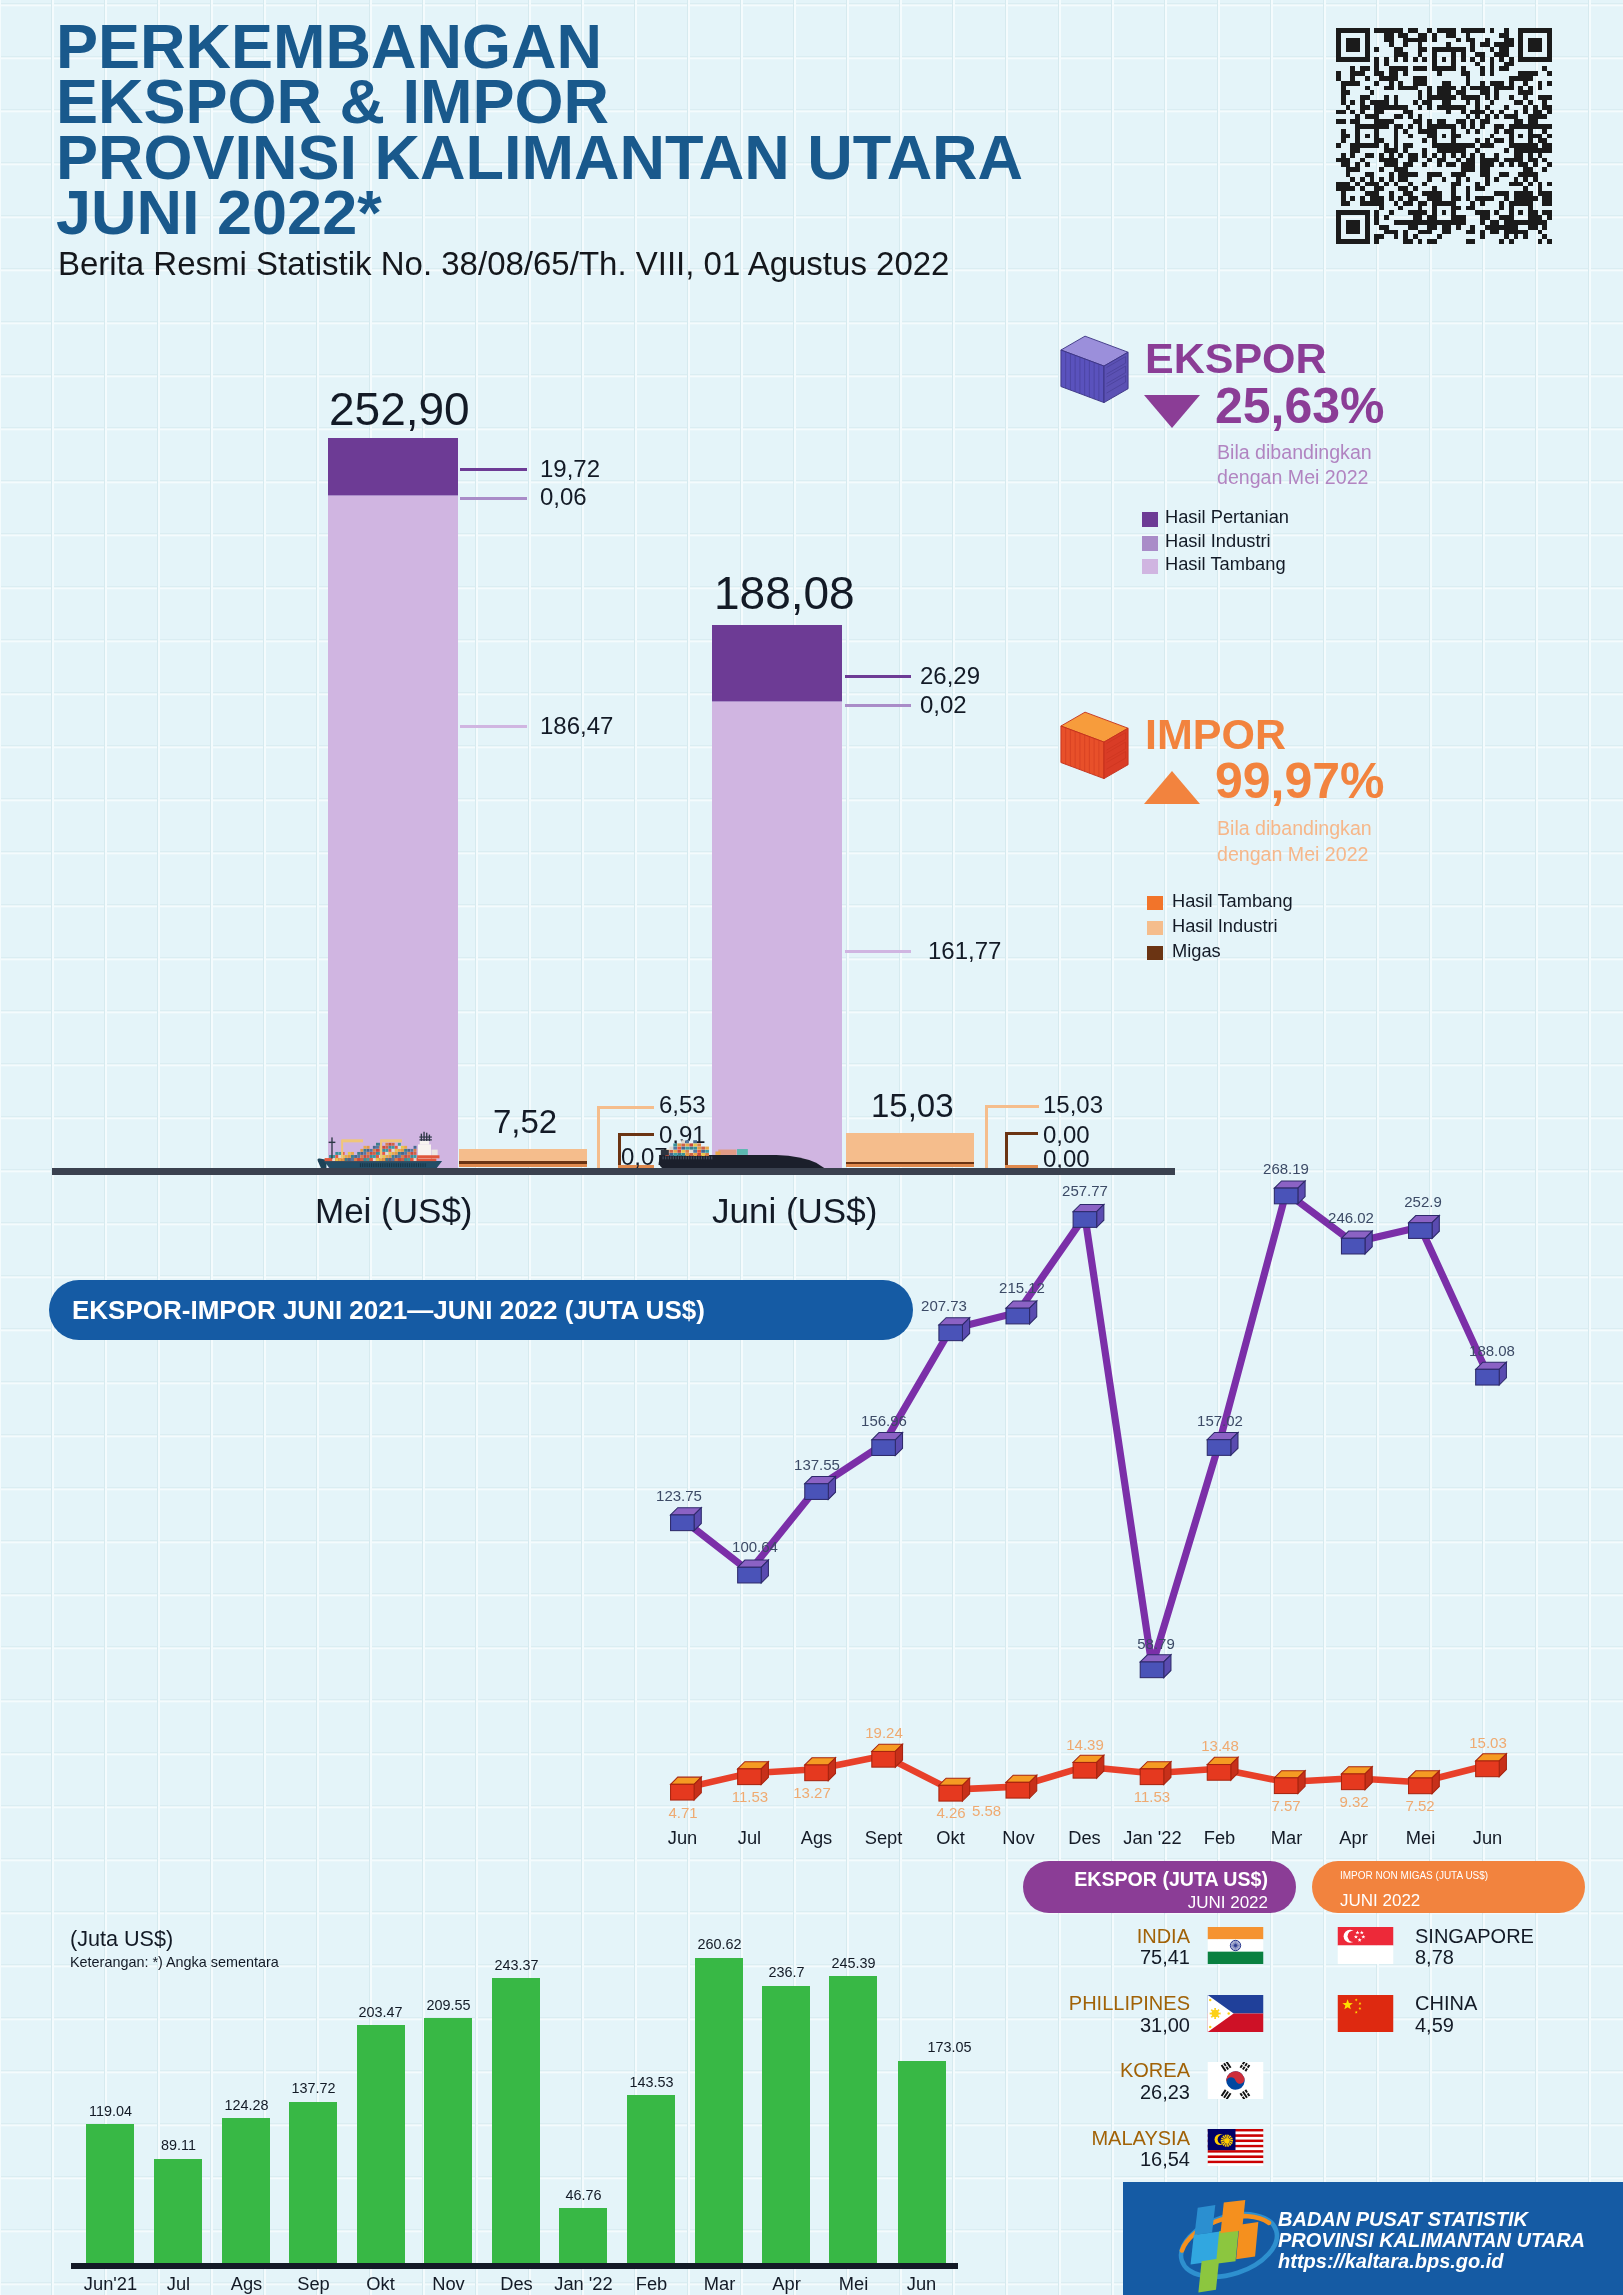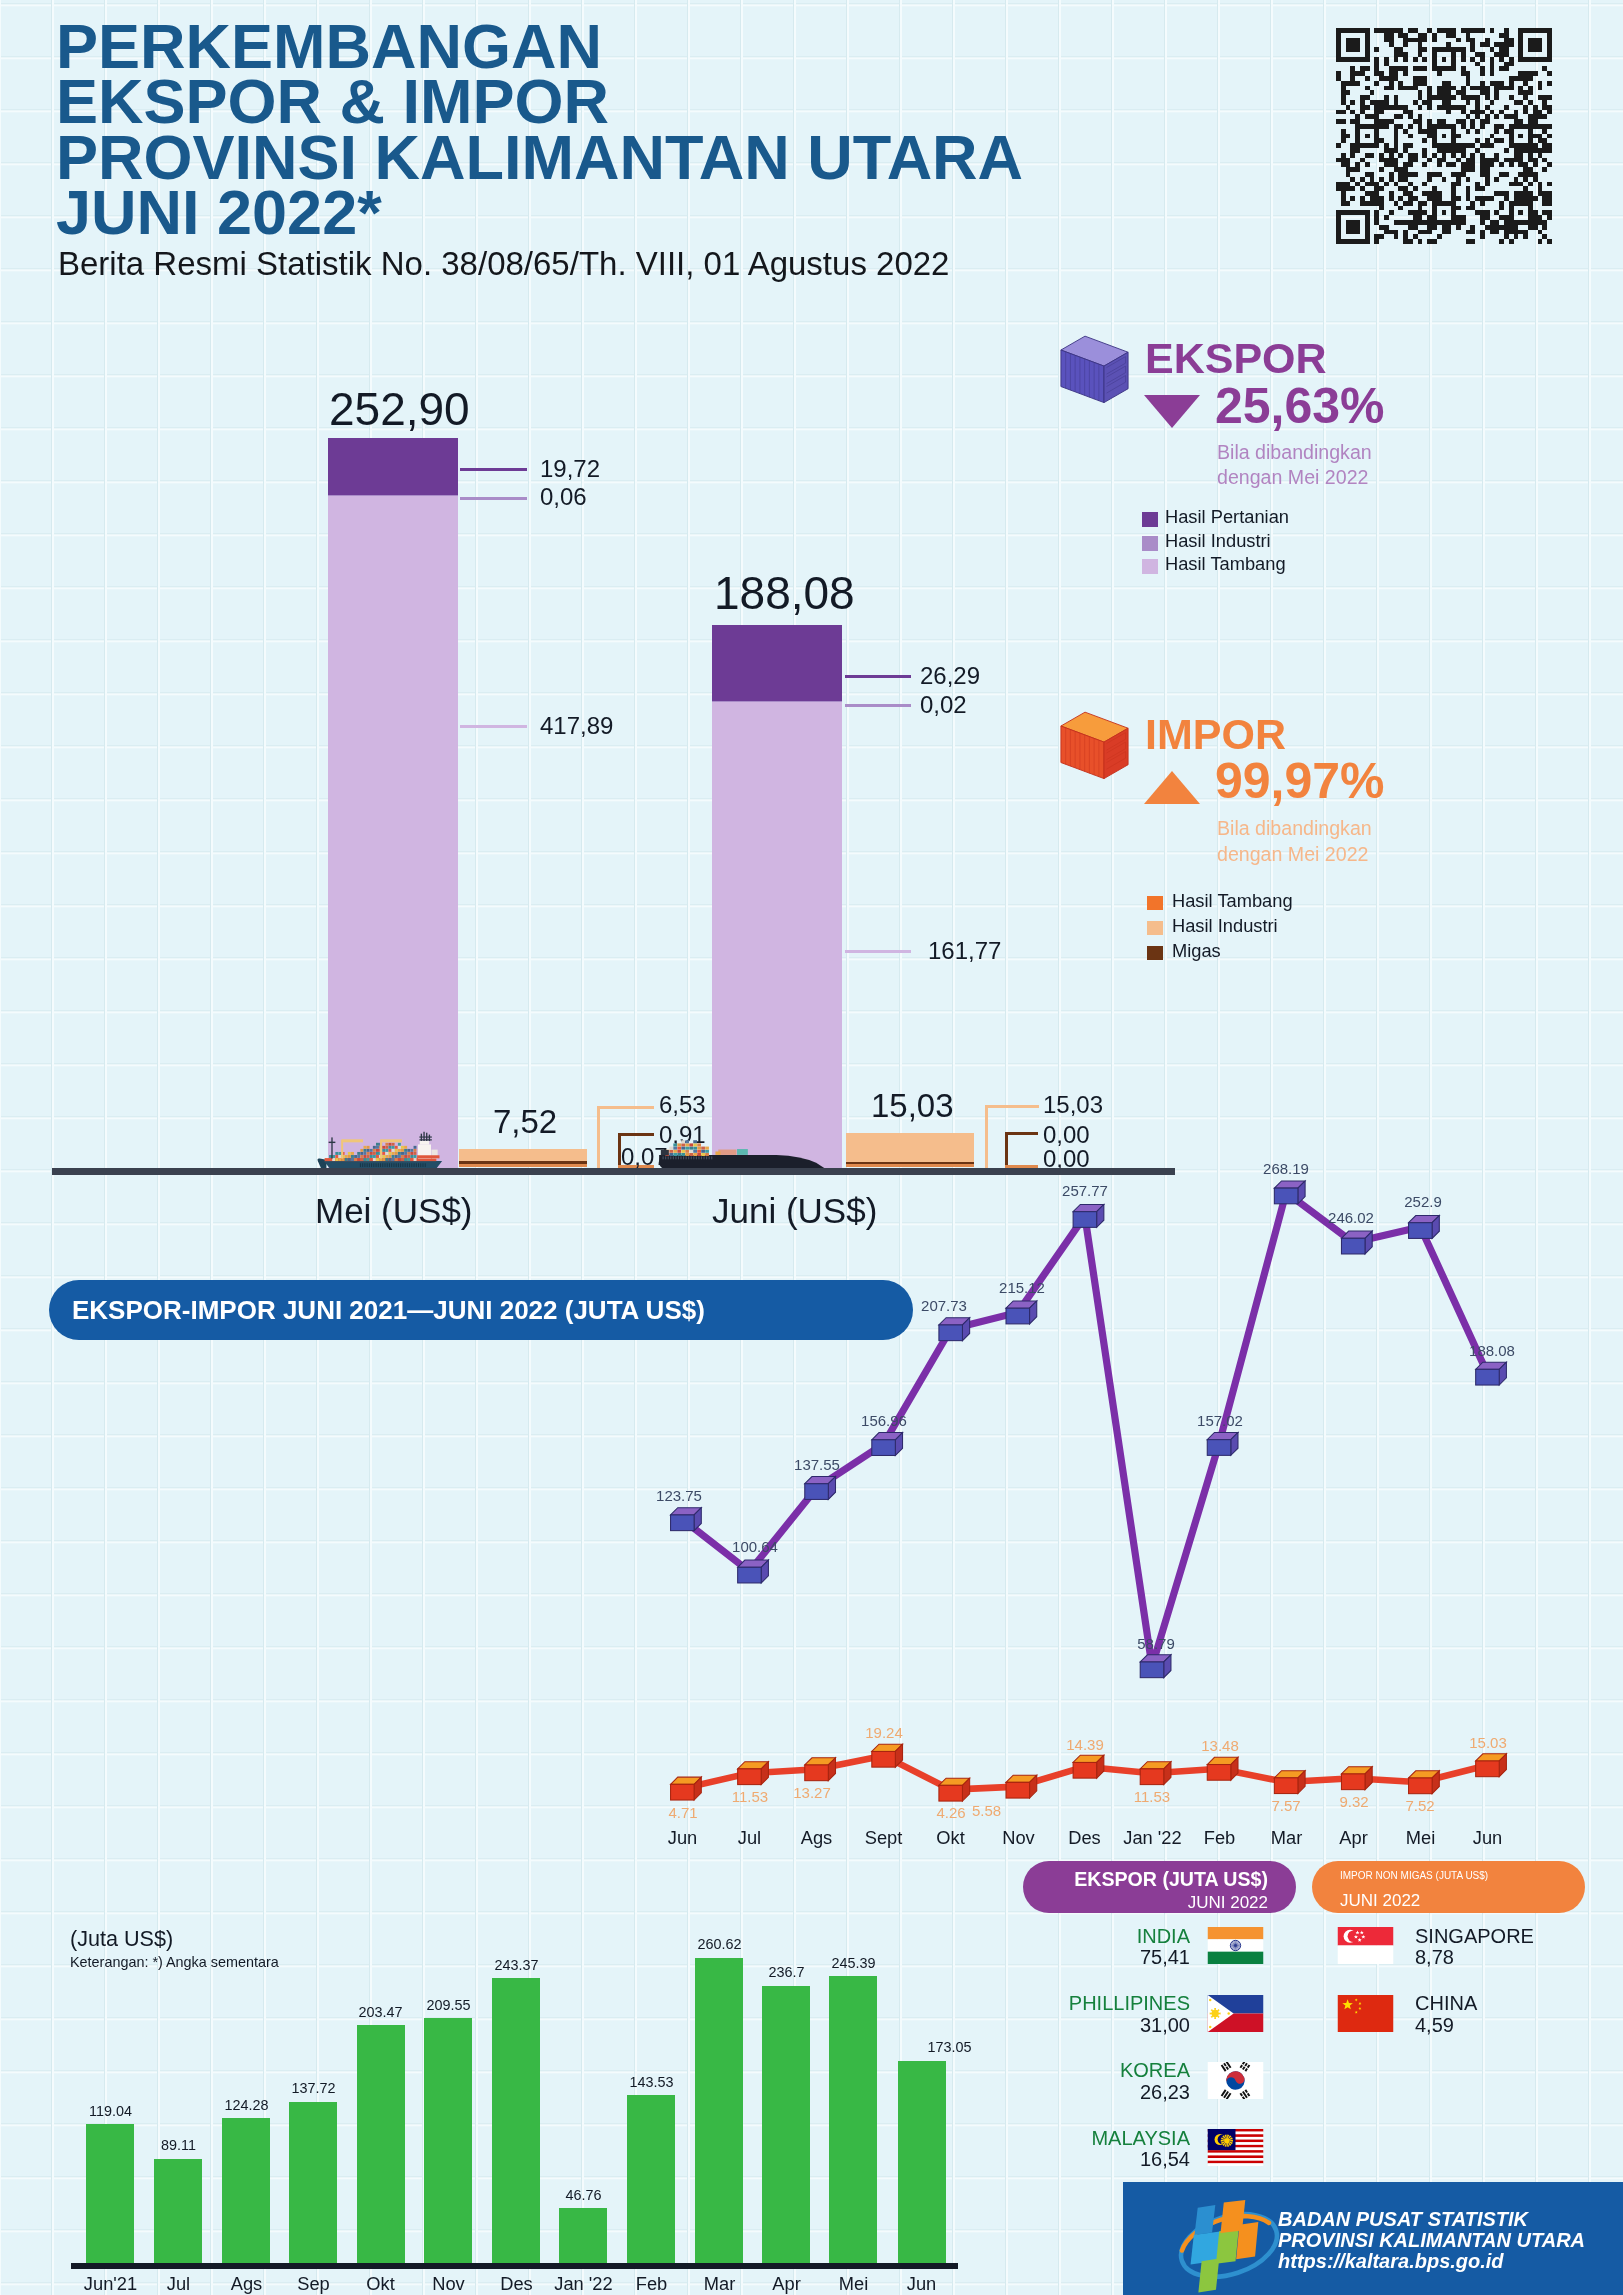--- a/index.html
+++ b/index.html
@@ -24,21 +24,21 @@
   .pill{position:absolute;border-radius:65px;color:#fff;}
   .legsq{position:absolute;width:15.7px;height:15px;}
   .legtx{position:absolute;font-size:18.3px;color:#131a26;white-space:nowrap;}
   .panelLabel{position:absolute;font-weight:bold;white-space:nowrap;}
   .pctTxt{position:absolute;font-weight:bold;white-space:nowrap;}
   .noteTxt{position:absolute;font-size:19.6px;white-space:nowrap;}
   .lnlbl{position:absolute;font-size:15px;white-space:nowrap;}
   .nbar{position:absolute;background:#38b845;}
   .nlbl{position:absolute;font-size:15px;color:#131a26;white-space:nowrap;text-align:center;}
   .xtick{position:absolute;font-size:18.3px;color:#131a26;white-space:nowrap;text-align:center;}
-  .ctryName{position:absolute;font-size:20px;color:#15803d;white-space:nowrap;text-align:right;}
+  .ctryName{position:absolute;font-size:20px;color:#a16207;white-space:nowrap;text-align:right;}
   .ctryVal{position:absolute;font-size:20px;color:#131a26;white-space:nowrap;text-align:right;}
   .flag{position:absolute;overflow:hidden;}
   .footerbox{position:absolute;background:#155ba4;}
   .ftxt{position:absolute;color:#fff;font-weight:bold;font-style:italic;white-space:nowrap;}
 </style>
 </head>
 <body>
 
 <div id="page">
 <div class="grid"></div>
@@ -588,21 +588,21 @@
 <div class="bigval" style="left:714px;top:566px;font-size:46px">188,08</div>
 <div class="bigval" style="left:493px;top:1103px;font-size:33px">7,52</div>
 <div class="bigval" style="left:871px;top:1087px;font-size:33px">15,03</div>
 <div class="axlbl" style="left:315px;top:1191px">Mei (US$)</div>
 <div class="axlbl" style="left:712px;top:1191px">Juni (US$)</div>
 <div class="abs" style="left:460px;top:468px;width:67px;height:3.3px;background:#6d3b95"></div>
 <div class="calloutTxt" style="left:540px;top:455px;font-size:24px">19,72</div>
 <div class="abs" style="left:460px;top:497px;width:67px;height:3.3px;background:#a98cc8"></div>
 <div class="calloutTxt" style="left:540px;top:483px;font-size:24px">0,06</div>
 <div class="abs" style="left:460px;top:725px;width:67px;height:3.3px;background:#d0b5e1"></div>
-<div class="calloutTxt" style="left:540px;top:712px;font-size:24px">417,89</div>
+<div class="calloutTxt" style="left:540px;top:712px;font-size:24px">186,47</div>
 <div class="abs" style="left:845px;top:675px;width:66px;height:3.3px;background:#6d3b95"></div>
 <div class="calloutTxt" style="left:920px;top:662px;font-size:24px">26,29</div>
 <div class="abs" style="left:845px;top:704px;width:66px;height:3.3px;background:#a98cc8"></div>
 <div class="calloutTxt" style="left:920px;top:691px;font-size:24px">0,02</div>
 <div class="abs" style="left:845px;top:950px;width:66px;height:3.3px;background:#d0b5e1"></div>
 <div class="calloutTxt" style="left:928px;top:937px;font-size:24px">161,77</div>
 <div class="abs" style="left:597px;top:1106px;width:3.3px;height:65px;background:#f5bd8c"></div>
 <div class="abs" style="left:597px;top:1106px;width:57px;height:3.3px;background:#f5bd8c"></div>
 <div class="calloutTxt" style="left:659px;top:1091px;font-size:24px">6,53</div>
 <div class="abs" style="left:618px;top:1133px;width:3.3px;height:38px;background:#6b3413"></div>

